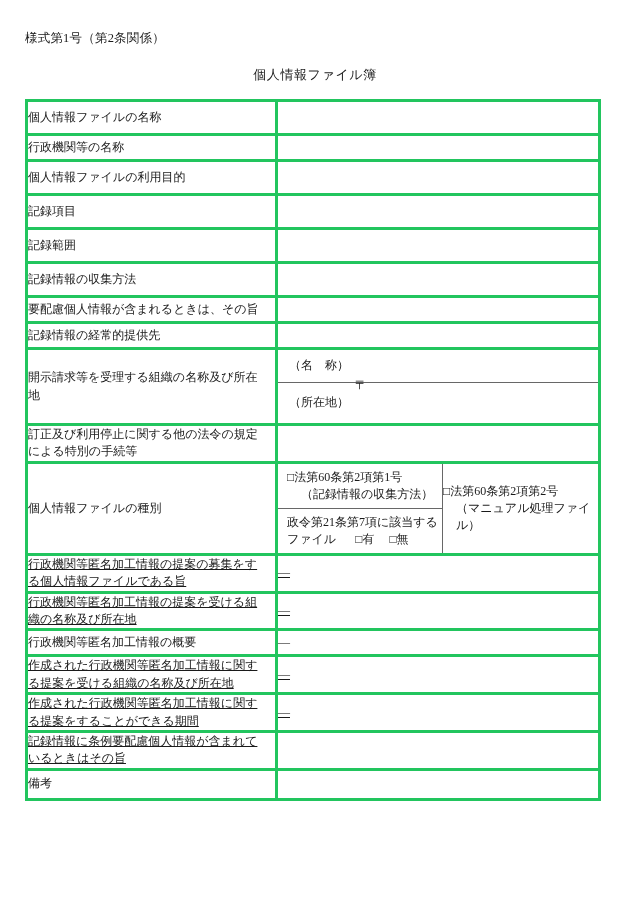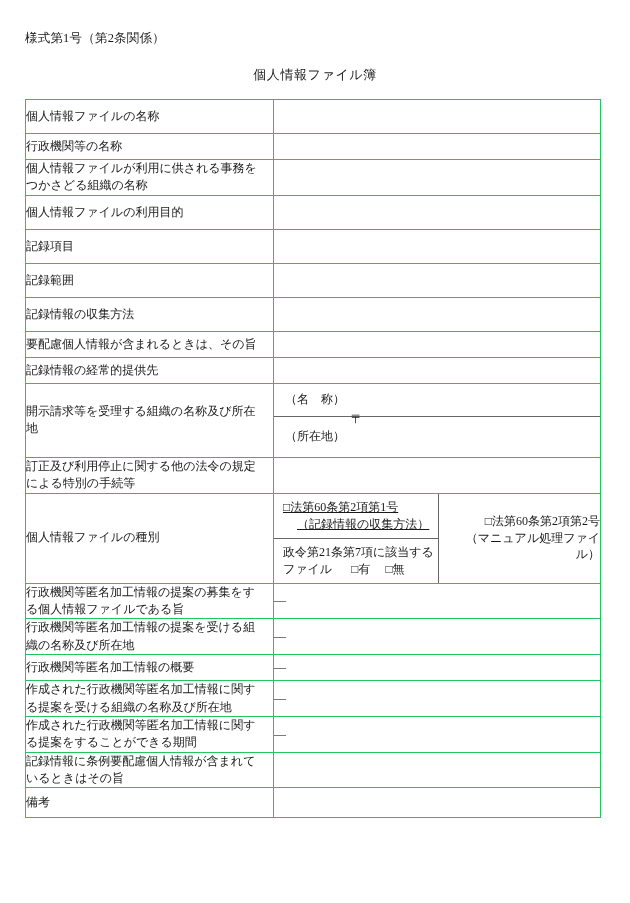--- a/index.html
+++ b/index.html
@@ -41,21 +41,21 @@
   }
   table.form-table {
     position: absolute;
     left: 25px;
     top: 99px;
     width: 576px;
     border-collapse: collapse;
     table-layout: fixed;
   }
   table.form-table td {
-    border: 1px solid #22c55e;
+    border: 3px solid #22c55e;
     padding: 0;
     vertical-align: middle;
     font-size: 12px;
     line-height: 1.45;
   }
   .label-cell {
     width: 247px;
     padding: 5px 7px 5px 11px;
     vertical-align: middle;
   }
@@ -74,21 +74,21 @@
   .h-two    { height: 34px; }
   .h-purpose{ height: 34px; }
   .h-item   { height: 34px; }
   .h-range  { height: 34px; }
   .h-method { height: 34px; }
   .h-sens   { height: 26px; }
   .h-prov   { height: 26px; }
   .h-addr   { height: 62px; }
   .h-corr   { height: 34px; }
   .h-kind   { height: 76px; }
-  .h-anon   { height: 34px; }
+  .h-anon   { height: 34px; text-decoration: underline; }
   .h-remark { height: 30px; }
 
   
   .kind-cell { padding: 0; }
   table.kind-table {
     width: 100%;
     height: 100%;
     border-collapse: collapse;
     table-layout: fixed;
   }
@@ -98,35 +98,33 @@
     font-size: 12px;
     line-height: 1.4;
   }
   td.kind-left {
     width: 164px;
     border-right: 1px solid #676767 !important;
     padding: 0;
   }
   td.kind-right {
     padding: 5px 6px 5px 9px;
-    text-align: right;
   }
   table.kind-left-inner {
     width: 100%;
     border-collapse: collapse;
     table-layout: fixed;
   }
   table.kind-left-inner td {
     border: none;
     padding: 4px 4px 4px 9px;
   }
   table.kind-left-inner tr.upper td {
     border-bottom: 1px solid #676767 !important;
     height: 36px;
-    text-decoration: underline;
   }
   table.kind-left-inner tr.lower td {
     height: 36px;
   }
   .indent-1 { display: block; padding-left: 14px; }
   .indent-2 { display: block; padding-left: 13px; }
 
   
   .addr-cell { padding: 0; position: relative; }
   table.addr-table {
@@ -173,25 +171,20 @@
       <tr class="h-name">
         <td class="label-cell">個人情報ファイルの名称</td>
         <td class="value-cell"></td>
       </tr>
 
       <tr class="h-org">
         <td class="label-cell">行政機関等の名称</td>
         <td class="value-cell"></td>
       </tr>
 
-      <tr class="h-two">
-        <td class="label-cell" style="white-space:pre-line;">個人情報ファイルが利用に供される事務を
-つかさどる組織の名称</td>
-        <td class="value-cell"></td>
-      </tr>
 
       <tr class="h-purpose">
         <td class="label-cell">個人情報ファイルの利用目的</td>
         <td class="value-cell"></td>
       </tr>
 
       <tr class="h-item">
         <td class="label-cell">記録項目</td>
         <td class="value-cell"></td>
       </tr>

